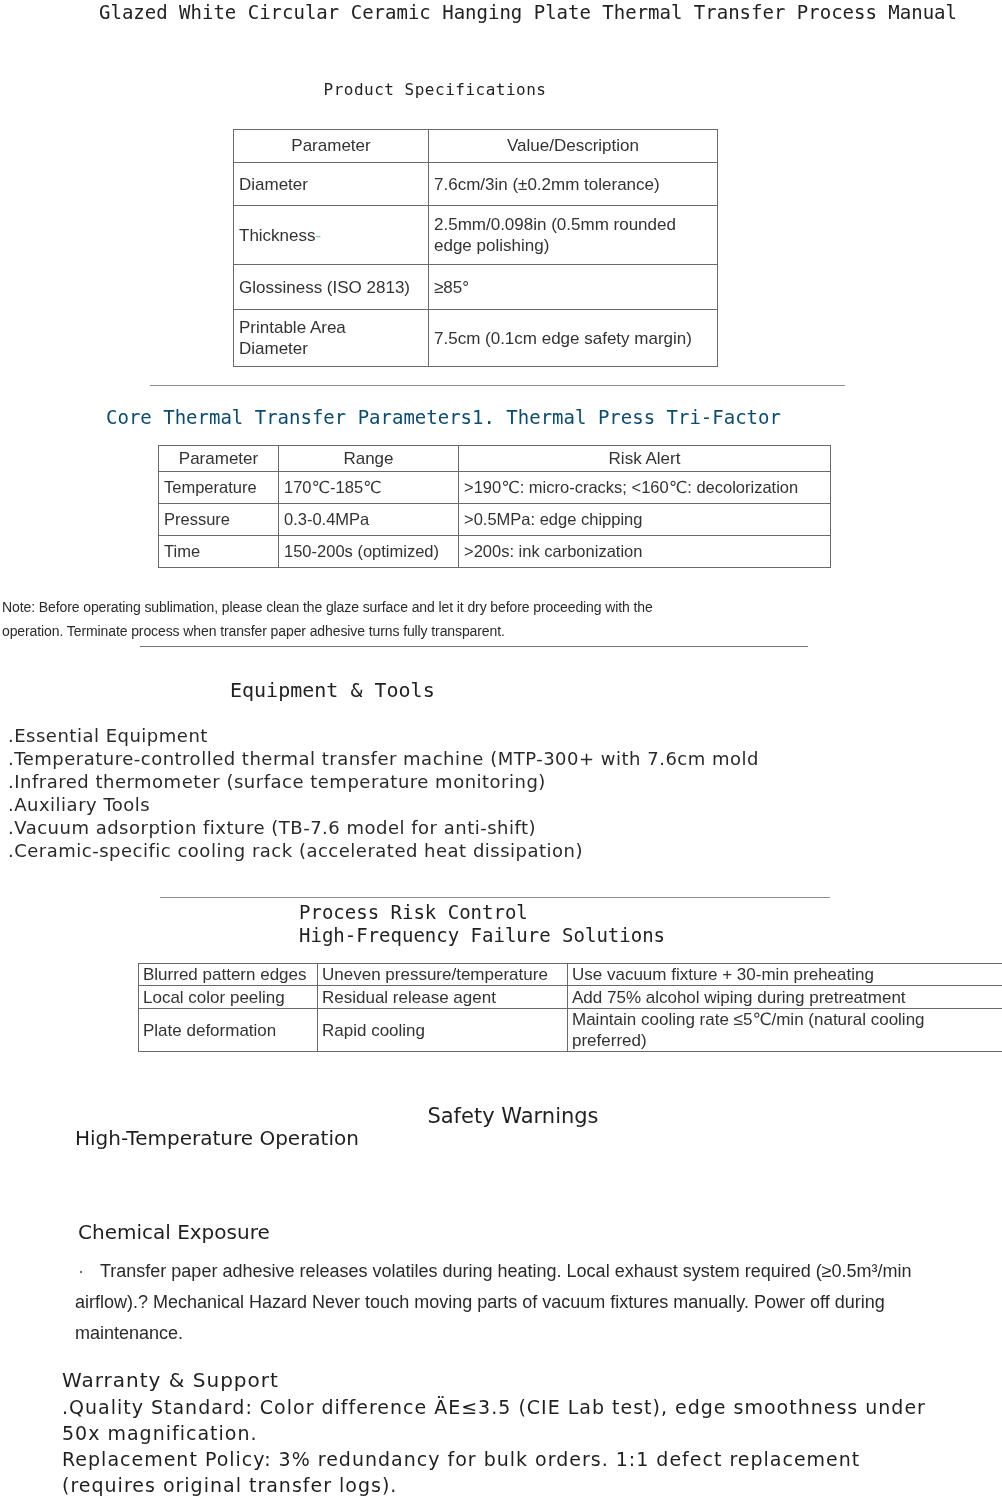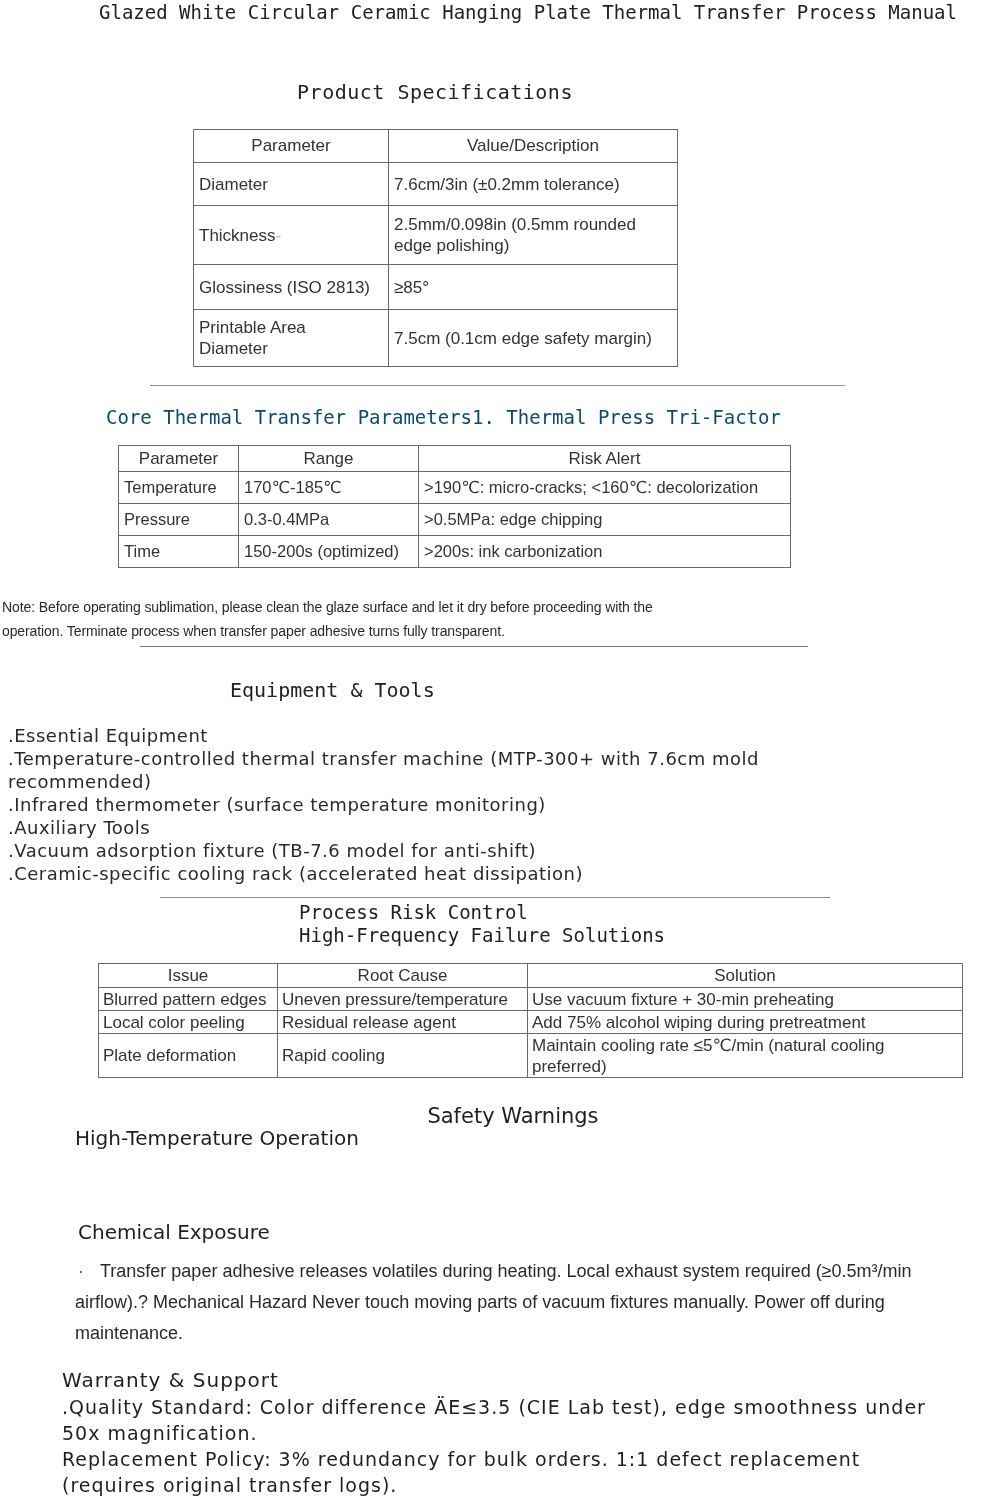--- a/index.html
+++ b/index.html
@@ -7,23 +7,23 @@
     position:relative; width:1002px; height:1500px; background:#ffffff;
     overflow:hidden; color:#2d2d2d;
     font-family:"Liberation Sans","DejaVu Sans",sans-serif;
   }
   .mono { font-family:"DejaVu Sans Mono",monospace; }
   .djv  { font-family:"DejaVu Sans",sans-serif; }
 
   .title { position:absolute; top:1px; left:27px; width:1002px; text-align:center;
            font-size:19px; color:#222; white-space:nowrap; }
   .spec-heading { position:absolute; top:80px; left:193px; width:484px; text-align:center;
-           font-size:20px; letter-spacing:0.5px; color:#222; }
-
-  table { border-collapse:collapse; table-layout:fixed; }
+           font-size:16px; letter-spacing:0.5px; color:#222; }
+
+  table { border-collapse:collapse; table-layout:fixed;margin-left:40px; }
   th, td { border:1px solid #6a6a6a; font-weight:normal; color:#333; }
 
   .t1 { position:absolute; top:129px; left:193px; width:484px; font-size:17px; }
   .t1 th { height:30px; text-align:center; }
   .t1 td { vertical-align:middle; padding:3px 4px 3px 5px; line-height:21px; white-space:pre-line; }
   .t1 tr:nth-child(2) td { height:36px; }
   .t1 tr:nth-child(3) td { height:52px; }
   .t1 tr:nth-child(4) td { height:38px; }
   .t1 tr:nth-child(5) td { height:50px; }
   .green-dash { color:#8fca9f; }
@@ -149,44 +149,38 @@
   <div class="note">
     <div>Note: Before operating sublimation, please clean the glaze surface and let it dry before proceeding with the</div>
     <div>operation. Terminate process when transfer paper adhesive turns fully transparent.</div>
   </div>
   <div class="hline note-underline"></div>
 
   <div class="equip-heading mono">Equipment &amp; Tools</div>
   <div class="equip-list djv">
     <div>.Essential Equipment</div>
     <div>.Temperature-controlled thermal transfer machine (MTP-300+ with 7.6cm mold</div>
-    <div>recommended)</div>
     <div>.Infrared thermometer (surface temperature monitoring)</div>
     <div>.Auxiliary Tools</div>
     <div>.Vacuum adsorption fixture (TB-7.6 model for anti-shift)</div>
     <div>.Ceramic-specific cooling rack (accelerated heat dissipation)</div>
   </div>
 
   <div class="hline d2"></div>
 
   <div class="risk-h1 mono">Process Risk Control</div>
   <div class="risk-h2 mono">High-Frequency Failure Solutions</div>
 
   <table class="t3">
     <colgroup>
         <col style="width:179px">
         <col style="width:250px">
         <col style="width:435px">
       </colgroup>
     <tbody>
-        <tr>
-      <th>Issue</th>
-      <th>Root Cause</th>
-      <th>Solution</th>
-    </tr>
     <tr>
       <td>Blurred pattern edges</td>
       <td>Uneven pressure/temperature</td>
       <td>Use vacuum fixture + 30-min preheating</td>
     </tr>
     <tr>
       <td>Local color peeling</td>
       <td>Residual release agent</td>
       <td>Add 75% alcohol wiping during pretreatment</td>
     </tr>

